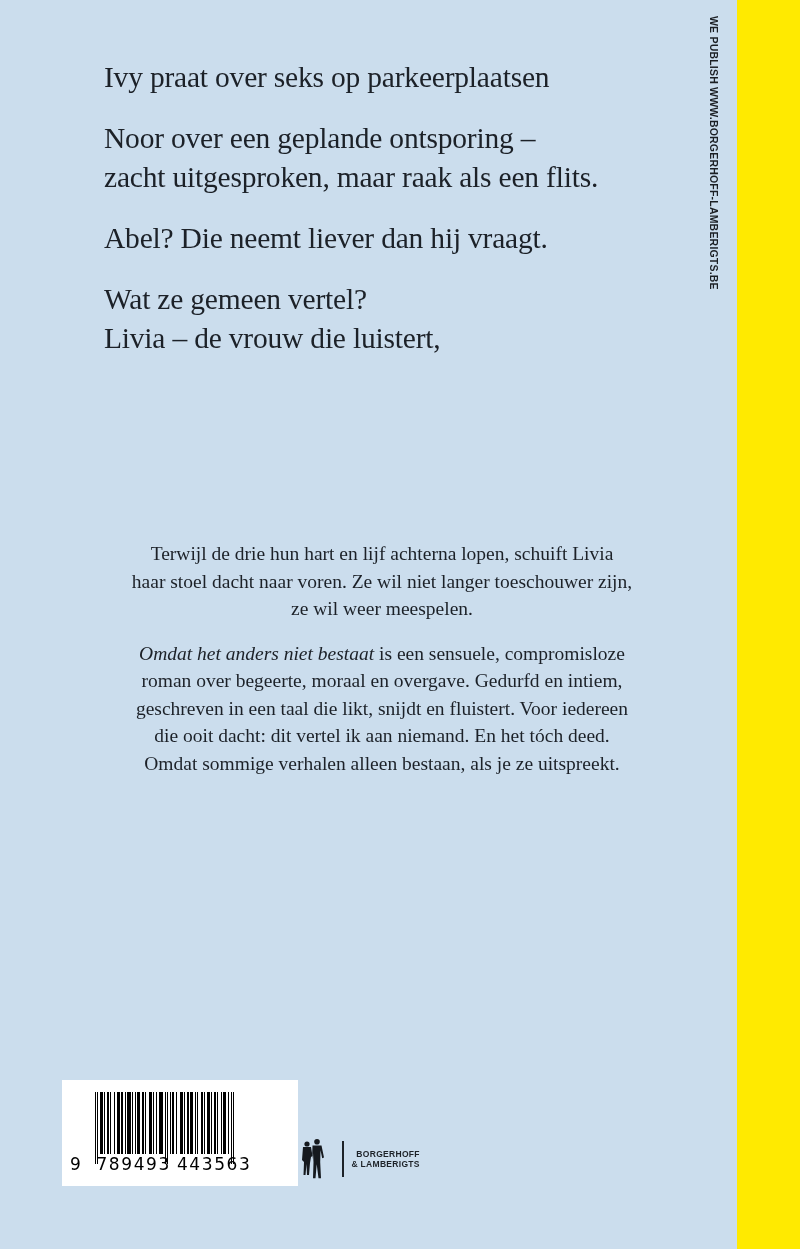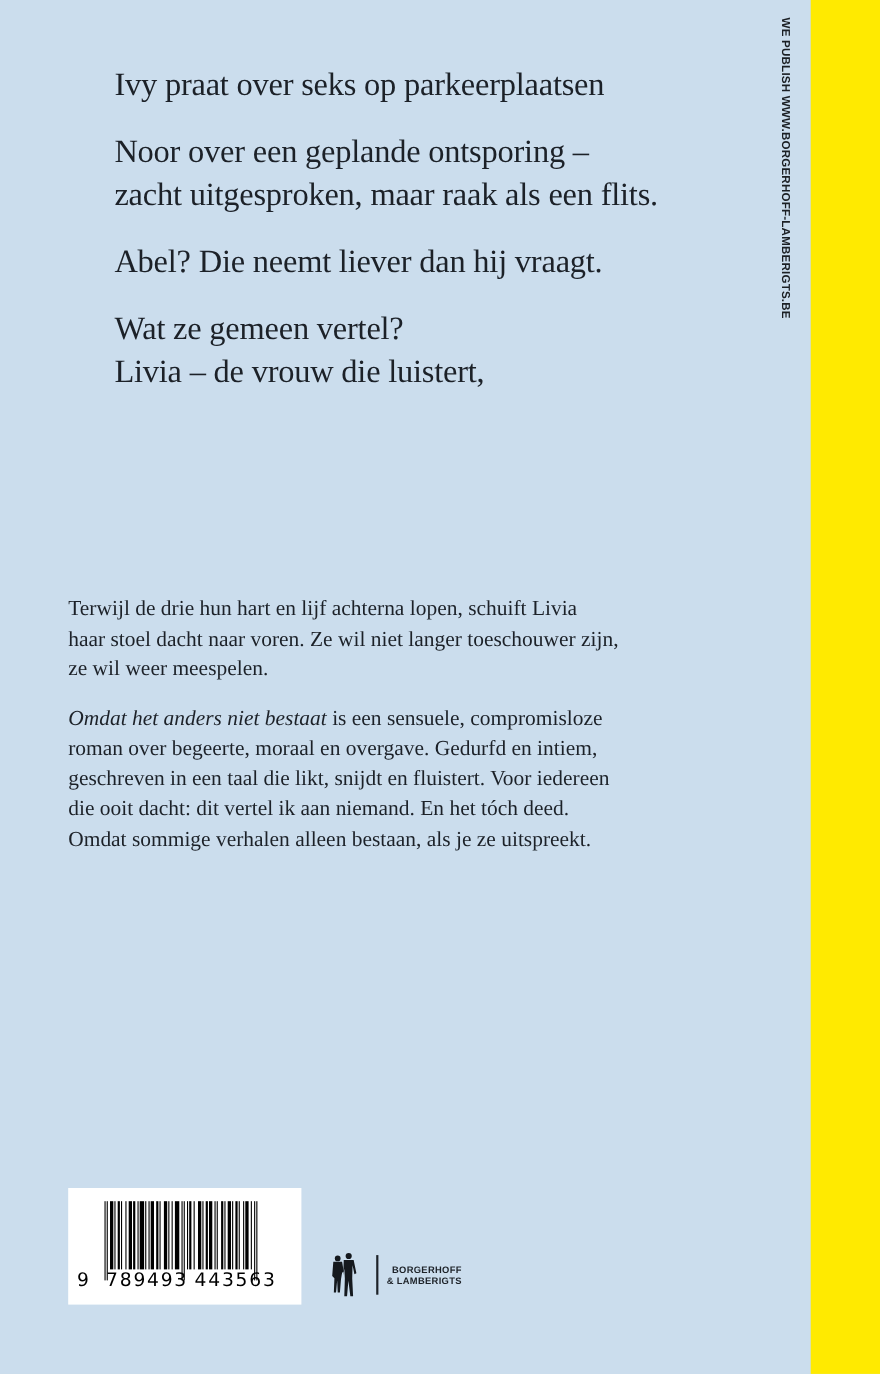--- a/index.html
+++ b/index.html
@@ -62,28 +62,28 @@
     .blurb p span { display: block; }
     .body-text {
       position: absolute;
       left: 62px;
       top: 540px;
       width: 640px;
       font-family: "Liberation Serif", serif;
       font-size: 19.5px;
       line-height: 27.5px;
     }
-    .body-text p { margin: 0 0 17px 0; }
+    .body-text p { margin: 0 0 17px 0; text-align: center; }
     .body-text p span { display: block; }
     .italic { font-style: italic; }
     .barcode-box {
       position: absolute;
       left: 62px;
       top: 1080px;
-      width: 212px;
+      width: 236px;
       height: 106px;
       background: #ffffff;
     }
     .barcode-bars {
       position: absolute;
       left: 33px;
       top: 12px;
       width: 168px;
       height: 72px;
       display: flex;

